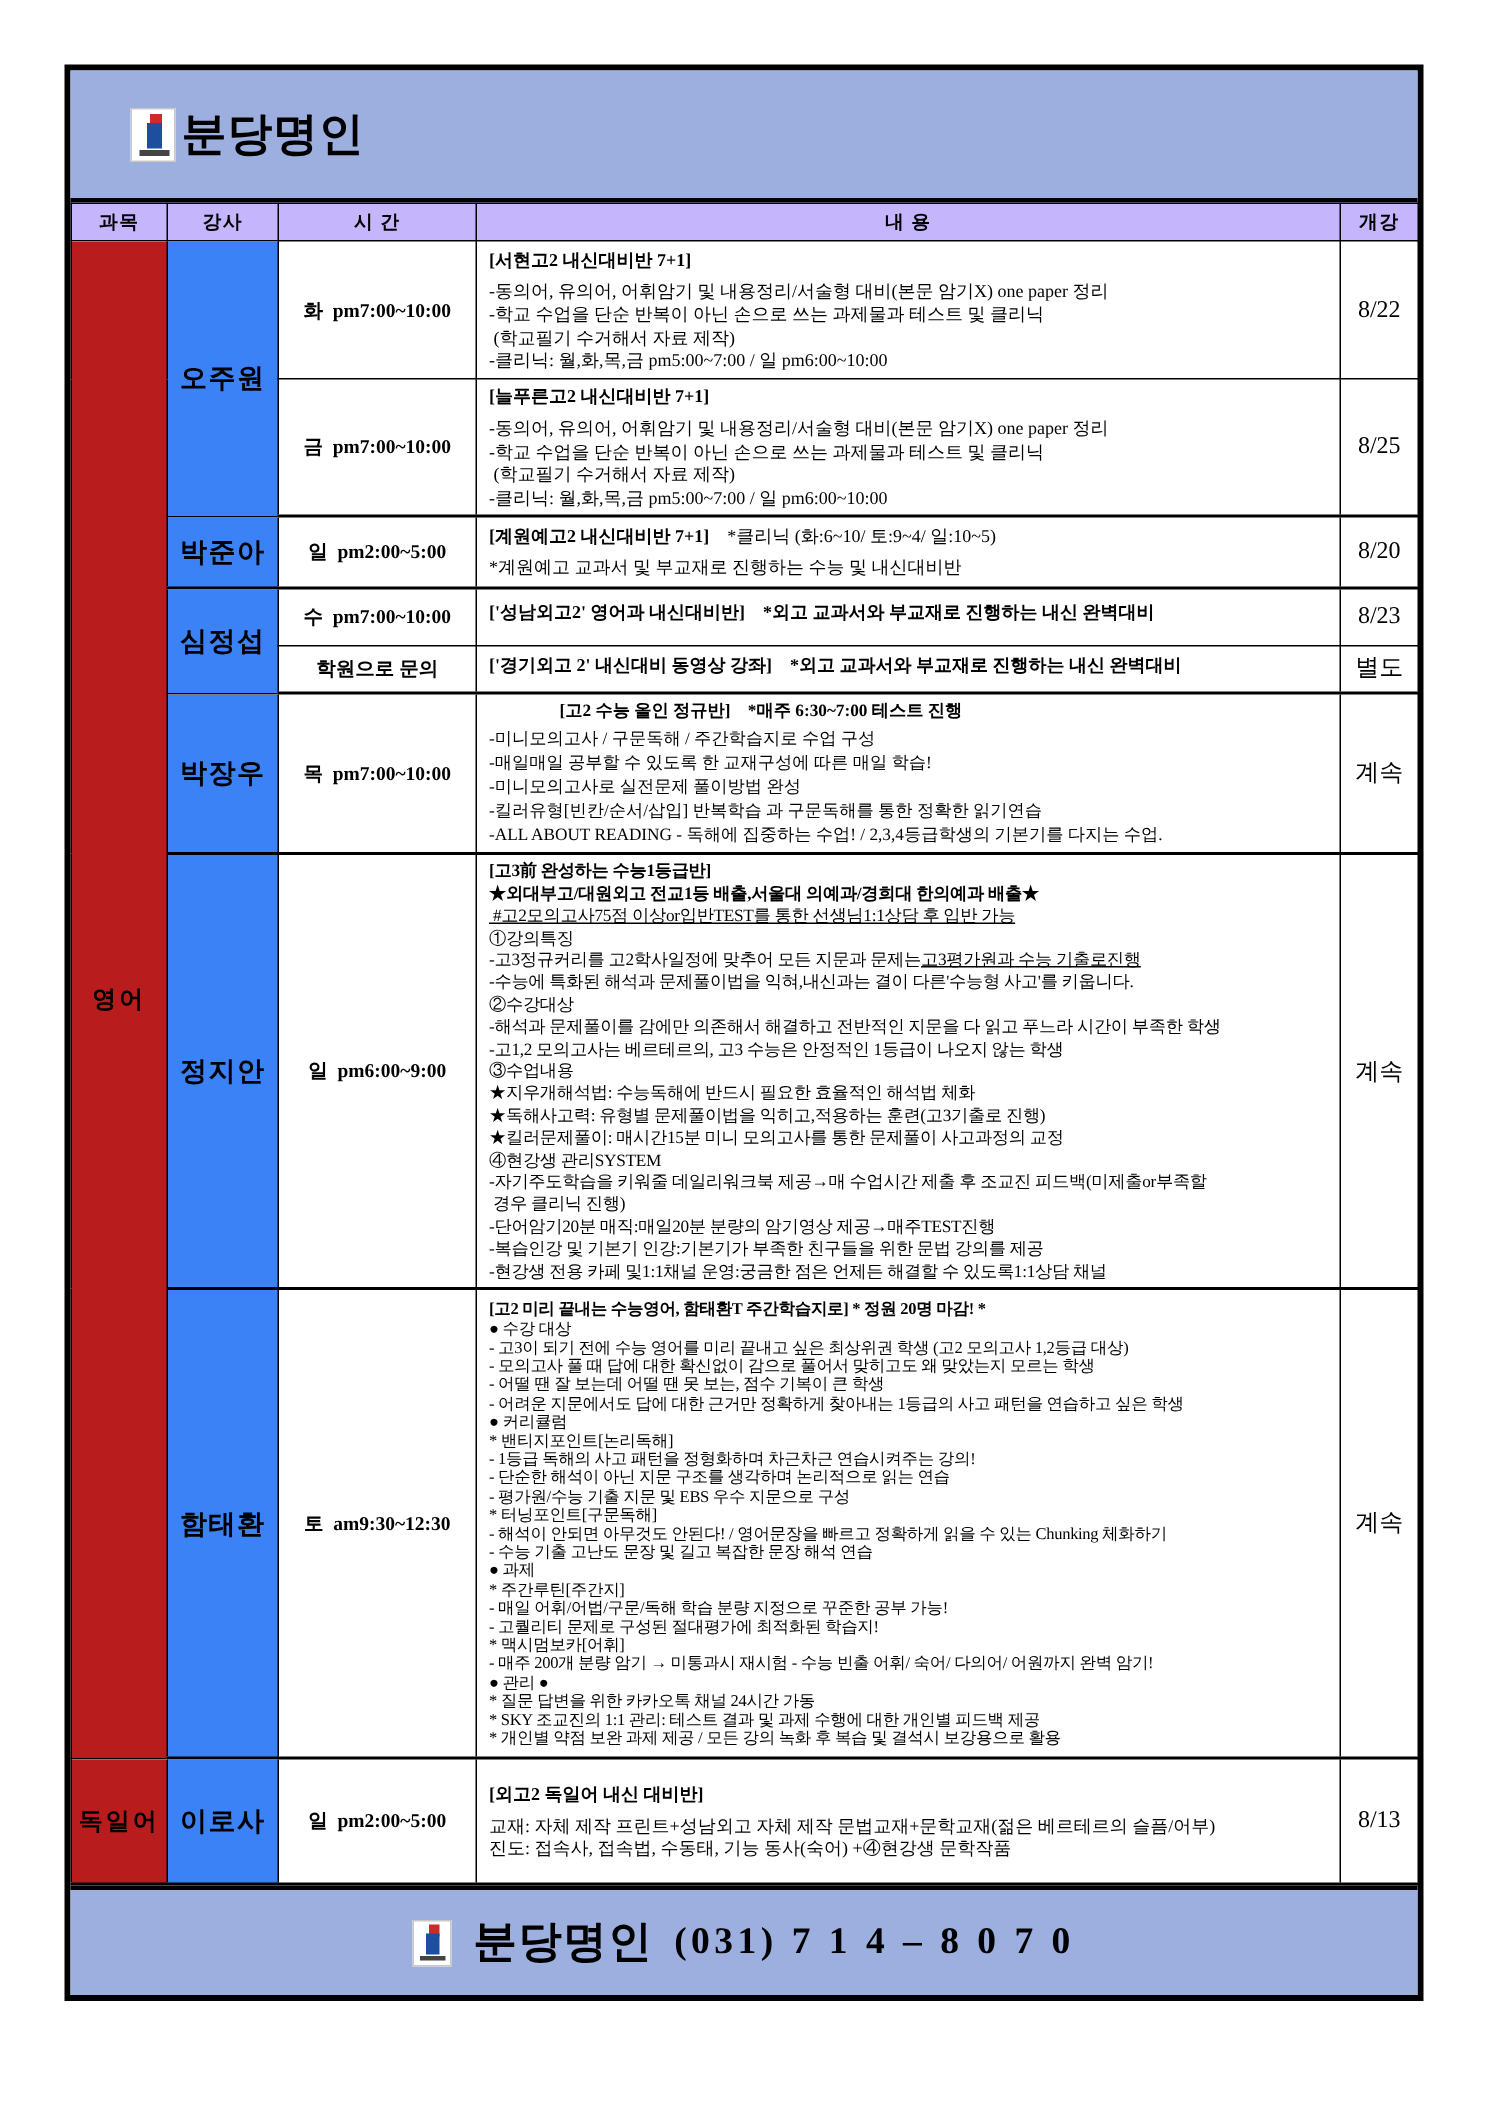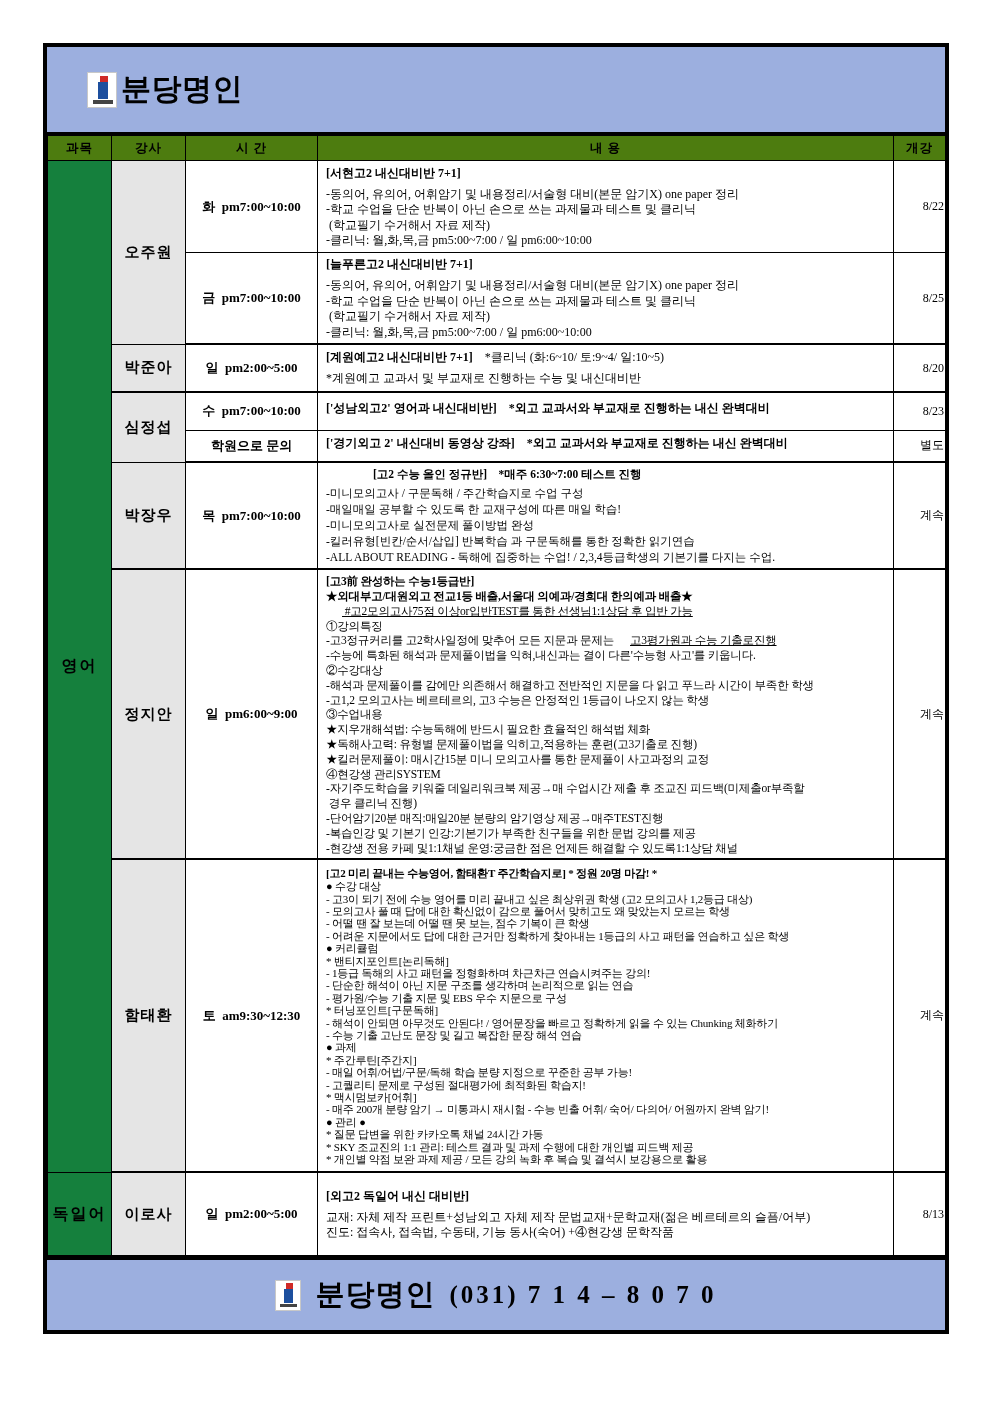--- a/index.html
+++ b/index.html
@@ -19,35 +19,35 @@
   .logo .cap{position:absolute;left:12px;top:3px;width:8px;height:9px;background:#cf2a27;}
   .logo .base{position:absolute;left:5px;bottom:3px;width:20px;height:4px;background:#444;}
   .logo.small{width:26px;height:31px;}
   .logo.small .bar{left:8px;top:8px;width:9px;height:14px;}
   .logo.small .cap{left:10px;top:2px;width:7px;height:8px;}
   .logo.small .base{left:4px;bottom:3px;width:17px;height:3px;}
 
   
   table.tt{border-collapse:collapse;table-layout:fixed;width:898px;}
   table.tt td,table.tt th{border:1px solid #000;box-sizing:border-box;vertical-align:middle;overflow:hidden;}
-  tr.head{height:25px;background:#4d7c0f;}
+  tr.head{height:25px;background:#c4b5fd;}
   tr.head th{font-size:12.5px;font-weight:bold;letter-spacing:1px;}
-  td.subject{background:#15803d;text-align:center;font-size:16px;font-weight:bold;letter-spacing:2px;}
-  td.teacher{text-align:center;font-size:15px;font-weight:bold;letter-spacing:1px;background:#e5e5e5;}
+  td.subject{background:#b91c1c;text-align:center;font-size:16px;font-weight:bold;letter-spacing:2px;}
+  td.teacher{text-align:center;font-size:18px;font-weight:bold;letter-spacing:1px;background:#3b82f6;}
   td.time{text-align:center;font-size:13px;font-weight:bold;background:#fff;white-space:pre;}
-  td.start{text-align:right;font-size:12px;background:#fff;}
+  td.start{text-align:center;font-size:16px;background:#fff;}
   td.content{background:#fff;padding:3px 8px;}
   td.content .inner{display:flex;flex-direction:column;justify-content:center;height:100%;}
 
   tr.block-end td{border-bottom-width:2px;}
 
   .cl{white-space:pre;overflow:hidden;}
   .cl span{white-space:pre;}
   .b{font-weight:bold;}
-  .u{text-decoration:underline;margin-left:16px;}
+  .u{text-decoration:underline;}
   .cl.tl{font-size:12.5px;}
 
   .lh-a .cl{font-size:12px;line-height:15.5px;}
   .lh-a .cl.tl{line-height:17px;margin-bottom:5px;}
   .lh-b .cl{font-size:11.5px;line-height:16px;}
   .lh-b .cl.tl{line-height:17px;margin-bottom:2px;padding-left:47px;}
   .lh-c .cl{font-size:11.5px;line-height:14.8px;letter-spacing:-0.2px;}
   .lh-c .cl.tl{line-height:16px;}
   .lh-d .cl{font-size:11px;line-height:12.4px;letter-spacing:-0.2px;}
   .lh-d .cl.tl{line-height:14px;}

